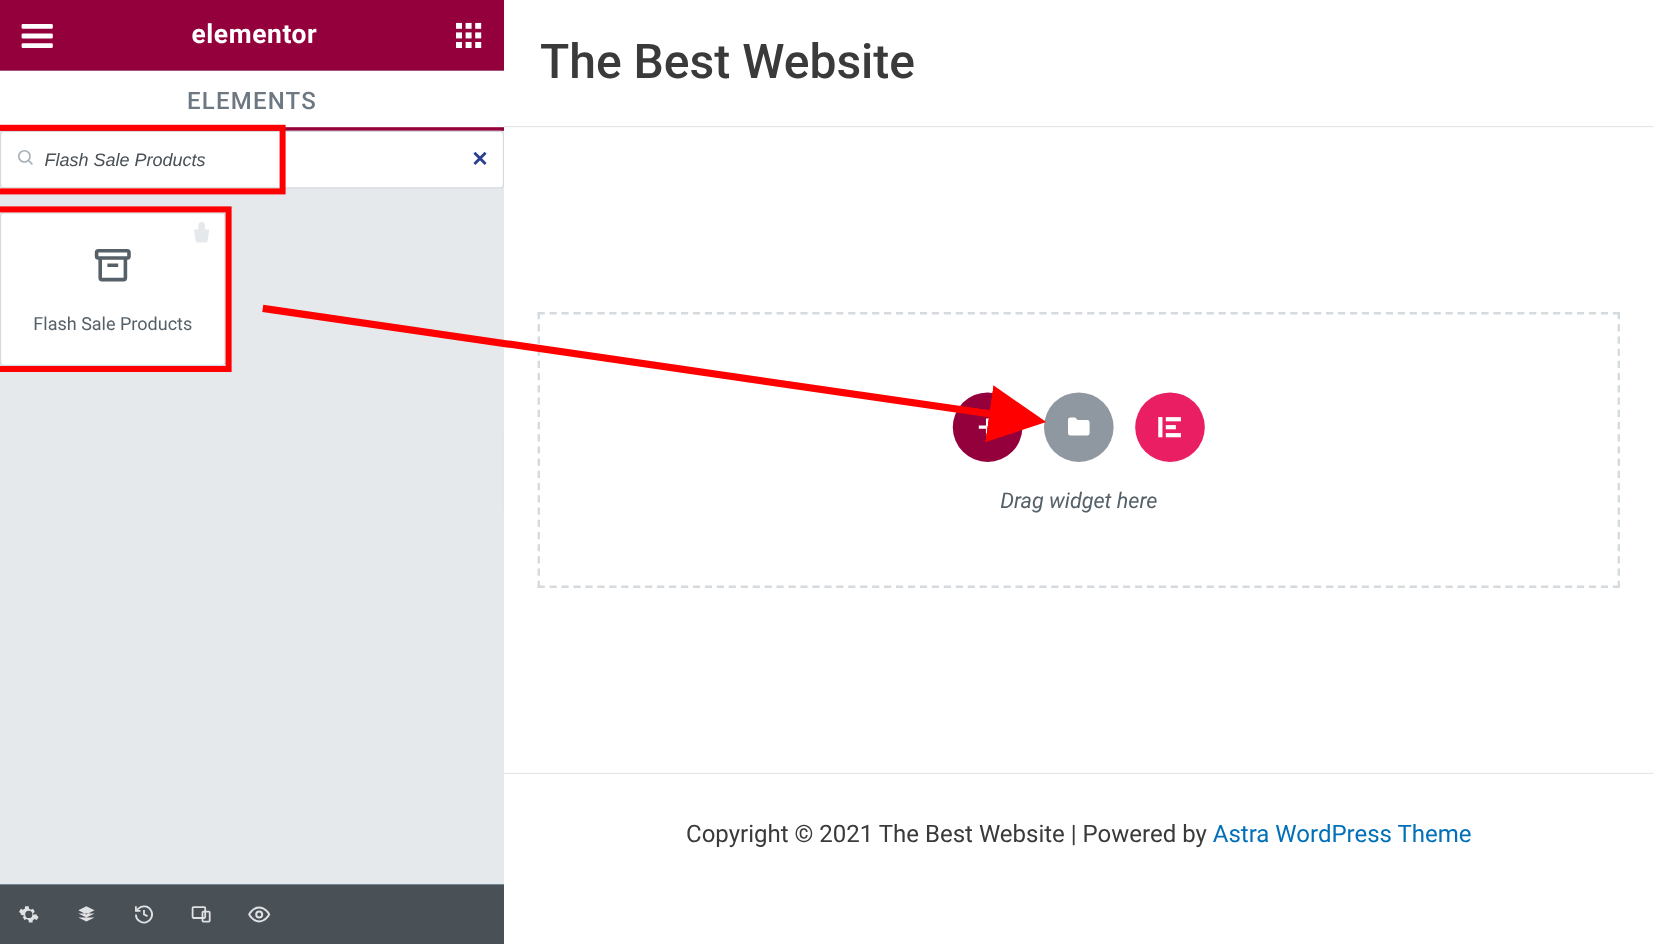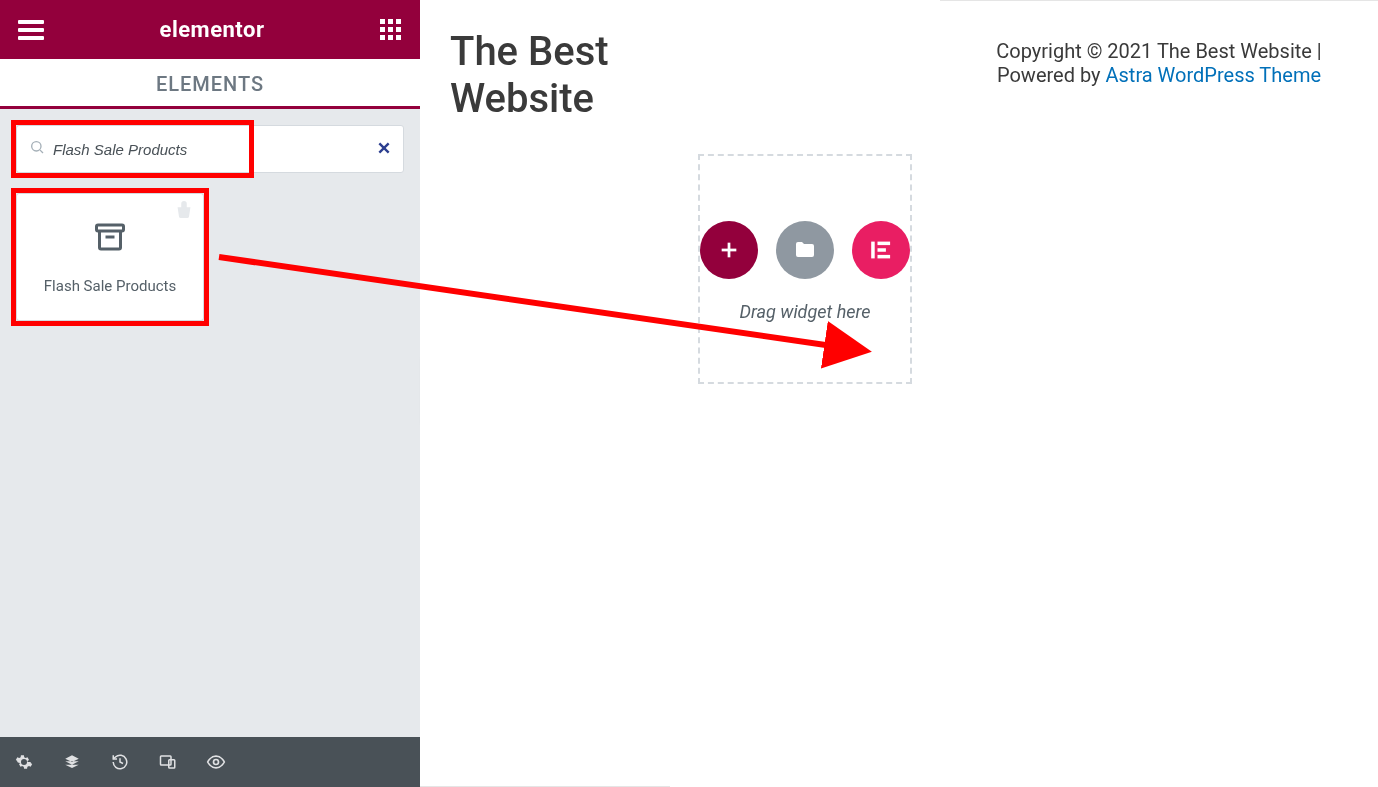--- a/index.html
+++ b/index.html
@@ -7,41 +7,41 @@
   .sidebar { position: absolute; left: 0; top: 0; width: 420px; height: 787px; background: #7dd3fc; display: flex; flex-direction: column; }
   .sidebar-header { height: 59px; background: #93003c; display: flex; align-items: center; justify-content: space-between; padding: 0 18px; }
   .hamburger { width: 26px; height: 20px; display: flex; flex-direction: column; justify-content: space-between; cursor: pointer; }
   .hamburger span { display: block; height: 4px; background: #fff; border-radius: 1px; }
   .brand { color: #fff; font-weight: 700; font-size: 22px; letter-spacing: 0.5px; }
   .apps-grid svg { display: block; }
   .tabs { display: flex; height: 50px; background: #fff; border-bottom: 1px solid #d5dadf; }
   .tab { flex: 1; display: flex; align-items: center; justify-content: center; font-size: 20px; font-weight: 500; color: #6d7882; letter-spacing: 1px; cursor: pointer; }
   .tab.active { color: #6d7882; position: relative; }
   .tab.active::after { content: ""; position: absolute; left: 0; right: 0; bottom: -1px; height: 3px; background: #93003c; }
-  .panel-body { flex: 1; padding: 16px; background: #e6e9ec; }
+  .panel-body { flex: 1; background: #e6e9ec; }
   .search-wrap { position: relative; }
   .search-box { height: 48px; background: #fff; border: 1px solid #d5dadf; border-radius: 3px; display: flex; align-items: center; padding: 0 12px; }
   .search-box input { flex: 1; border: none; outline: none; font-size: 15px; font-style: italic; color: #495157; padding-left: 8px; }
   .search-box .search-icon { color: #a4afb7; }
   .search-box .clear-icon { color: #2c3e8f; font-weight: bold; cursor: pointer; }
   .search-highlight { position: absolute; top: -5px; left: -5px; width: 243px; height: 58px; border: 5px solid red; pointer-events: none; }
   .widget-wrap { position: relative; margin-top: 20px; }
   .widget-card { width: 188px; height: 128px; background: #fff; border: 1px solid #d5dadf; border-radius: 3px; display: flex; flex-direction: column; align-items: center; justify-content: center; gap: 18px; cursor: grab; position: relative; }
   .widget-card .corner-icon { position: absolute; top: 6px; right: 8px; color: #e6e9ec; }
   .widget-card .widget-icon { color: #556068; }
   .widget-card .widget-label { color: #556068; font-size: 15px; }
   .widget-highlight { position: absolute; top: -5px; left: -5px; width: 198px; height: 138px; border: 5px solid red; pointer-events: none; }
   .collapse-handle { position: absolute; left: 420px; top: 358px; width: 22px; height: 66px; background: #e6e9ec; border-radius: 0 4px 4px 0; display: flex; align-items: center; justify-content: center; color: #6d7882; cursor: pointer; box-shadow: 1px 0 3px rgba(0,0,0,0.08); }
   .sidebar-footer { height: 50px; background: #495157; display: flex; align-items: center; }
   .footer-icons { display: flex; align-items: center; height: 100%; }
   .footer-btn { width: 48px; height: 50px; display: flex; align-items: center; justify-content: center; color: #e0e1e3; cursor: pointer; }
   .update-wrap { display: flex; margin-left: auto; margin-right: 10px; height: 36px; }
   .update-btn { background: #39b54a; color: #fff; font-weight: 700; letter-spacing: 1px; font-size: 13px; padding: 0 24px; display: flex; align-items: center; border-radius: 3px 0 0 3px; cursor: pointer; }
   .update-caret { background: #39b54a; width: 34px; border-left: 1px solid #2e9c3d; display: flex; align-items: center; justify-content: center; border-radius: 0 3px 3px 0; color: #fff; cursor: pointer; }
-  .canvas { position: absolute; left: 420px; top: 0; right: 0; height: 787px; background: #fff; display: flex; flex-direction: row; }
+  .canvas { position: absolute; left: 420px; top: 0; right: 0; height: 787px; background: #fff; display: flex; flex-direction: column; }
   .canvas-header { padding: 28px 30px 30px 30px; border-bottom: 1px solid #e5e5e5; }
   .canvas-title { font-size: 40px; color: #3a3a3a; font-weight: 500; }
   .canvas-body { flex: 1; padding: 24px 28px; position: relative; }
   .dropzone { border: 2px dashed #d5dadf; min-height: 230px; display: flex; flex-direction: column; align-items: center; justify-content: center; gap: 22px; padding: 48px 0 44px 0; }
   .dz-actions { display: flex; gap: 18px; }
   .circle-btn { width: 58px; height: 58px; border-radius: 50%; display: flex; align-items: center; justify-content: center; color: #fff; cursor: pointer; }
   .circle-plus { background: #93003c; }
   .circle-folder { background: #8f98a1; }
   .circle-ek { background: #e91e63; font-weight: 700; }
   .dz-hint { font-style: italic; color: #556068; font-size: 18px; }

